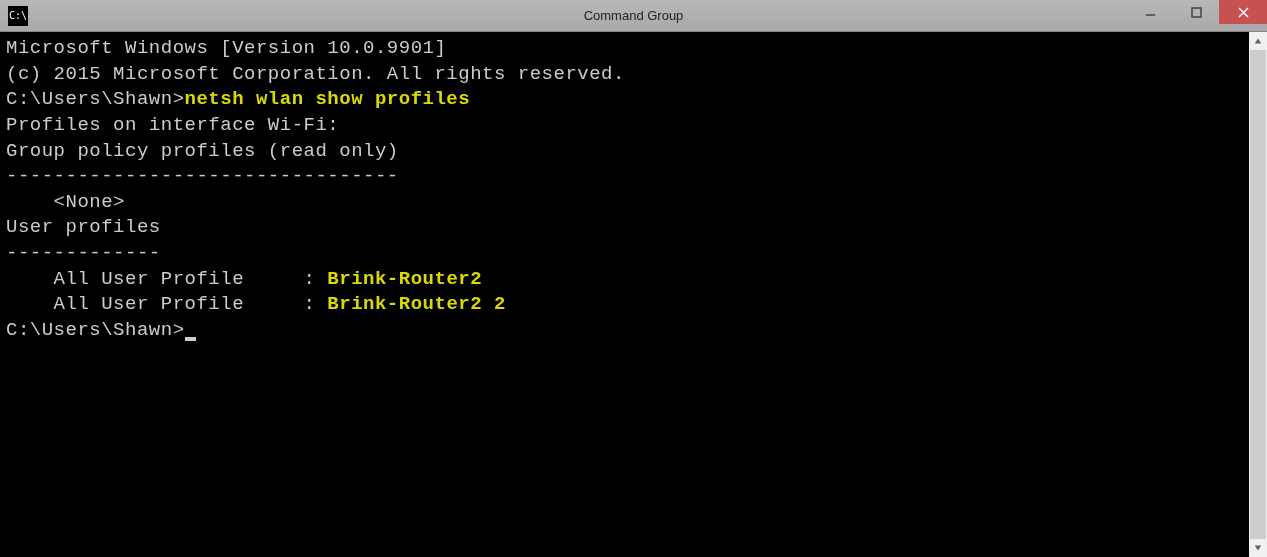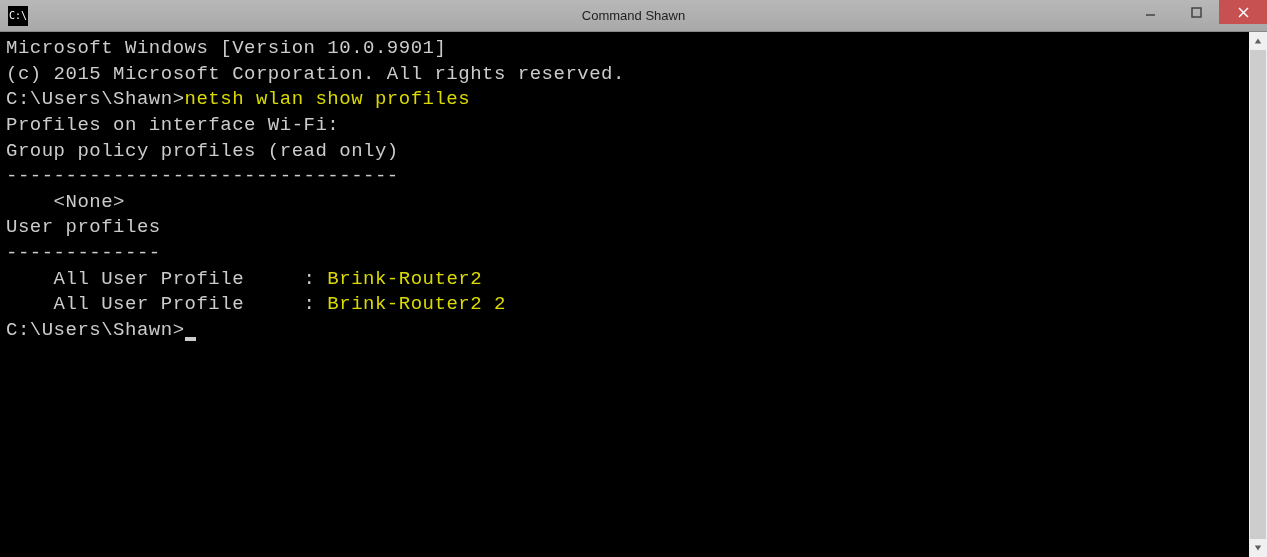--- a/index.html
+++ b/index.html
@@ -150,20 +150,21 @@
       position: absolute;
       top: 0;
       left: 1px;
       right: 1px;
       height: 100%;
       background: #cdcdcd;
     }
     
     .cmd-yellow {
       color: #dada00;
+      font-weight: bold;
     }
     
     .cursor {
       display: inline-block;
       width: 11px;
       height: 4px;
       background: #ccc;
       vertical-align: bottom;
       margin-bottom: 3px;
     }
@@ -187,21 +188,21 @@
       display: block;
     }
   </style>
 </head>
 <body>
 
 <div class="window">
 
   <div class="titlebar">
     <div class="titlebar-icon">C:\</div>
-    <div class="titlebar-title">Command Shawn</div>
+    <div class="titlebar-title">Command Group</div>
     <div class="titlebar-buttons">
       <div class="titlebar-btn minimize">
         <svg viewBox="0 0 11 11">
             <line x1="1" y1="8" x2="10" y2="8"></line>
           </svg>
       </div>
       <div class="titlebar-btn maximize">
         <svg viewBox="0 0 11 11">
             <rect x="1" y="1" width="9" height="9"></rect>
           </svg>

